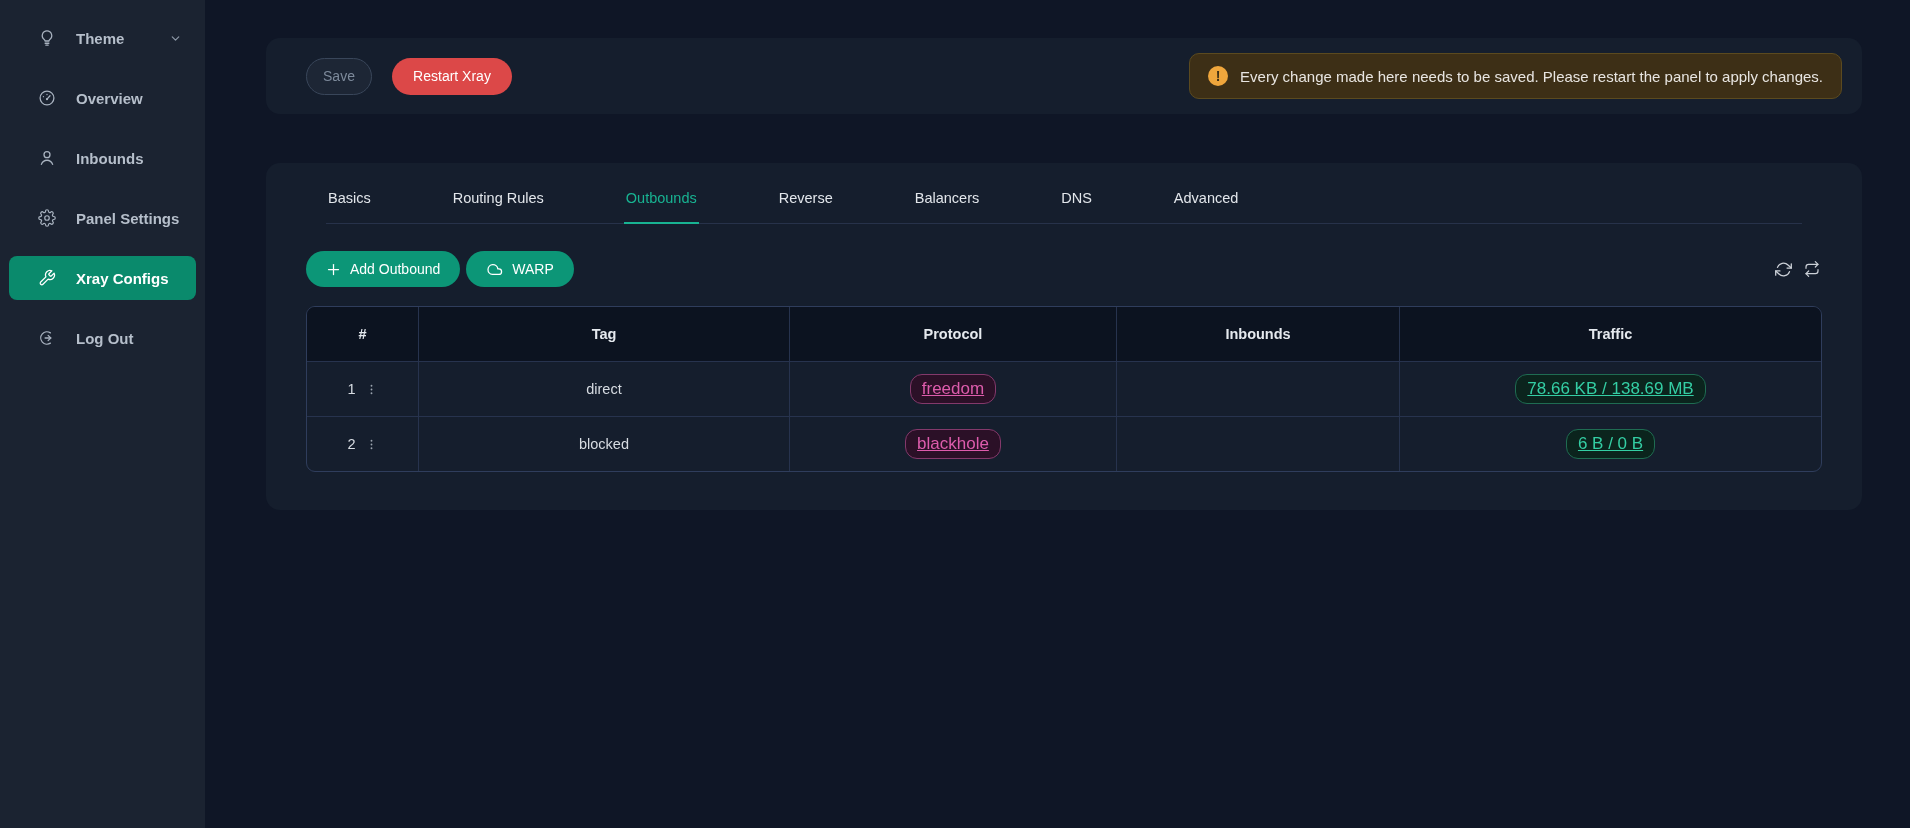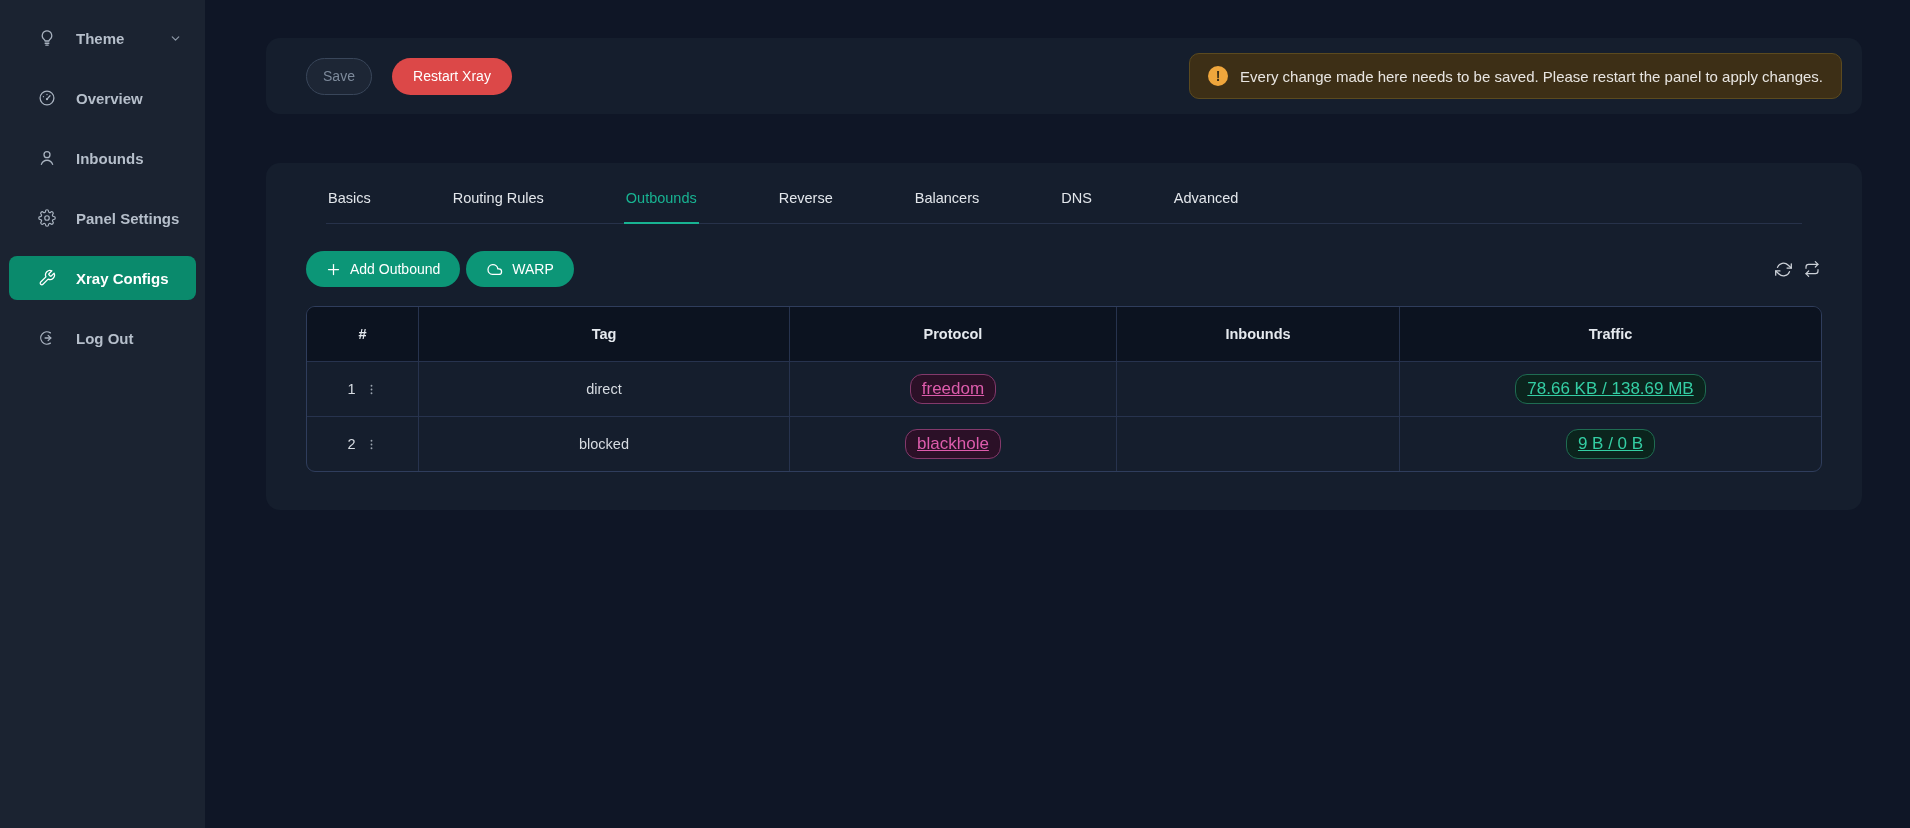--- a/index.html
+++ b/index.html
@@ -314,21 +314,21 @@
                         <circle cx="12" cy="5" r="1.7"></circle>
                         <circle cx="12" cy="12" r="1.7"></circle>
                         <circle cx="12" cy="19" r="1.7"></circle>
                       </svg>
                   </span>
                 </span>
               </td>
               <td>blocked</td>
               <td><span class="badge pink">blackhole</span></td>
               <td></td>
-              <td><span class="badge teal">9 B / 0 B</span></td>
+              <td><span class="badge teal">6 B / 0 B</span></td>
             </tr>
           </tbody>
         </table>
       </div>
 
     </section>
   </main>
 </div>
 
 </body></html>

